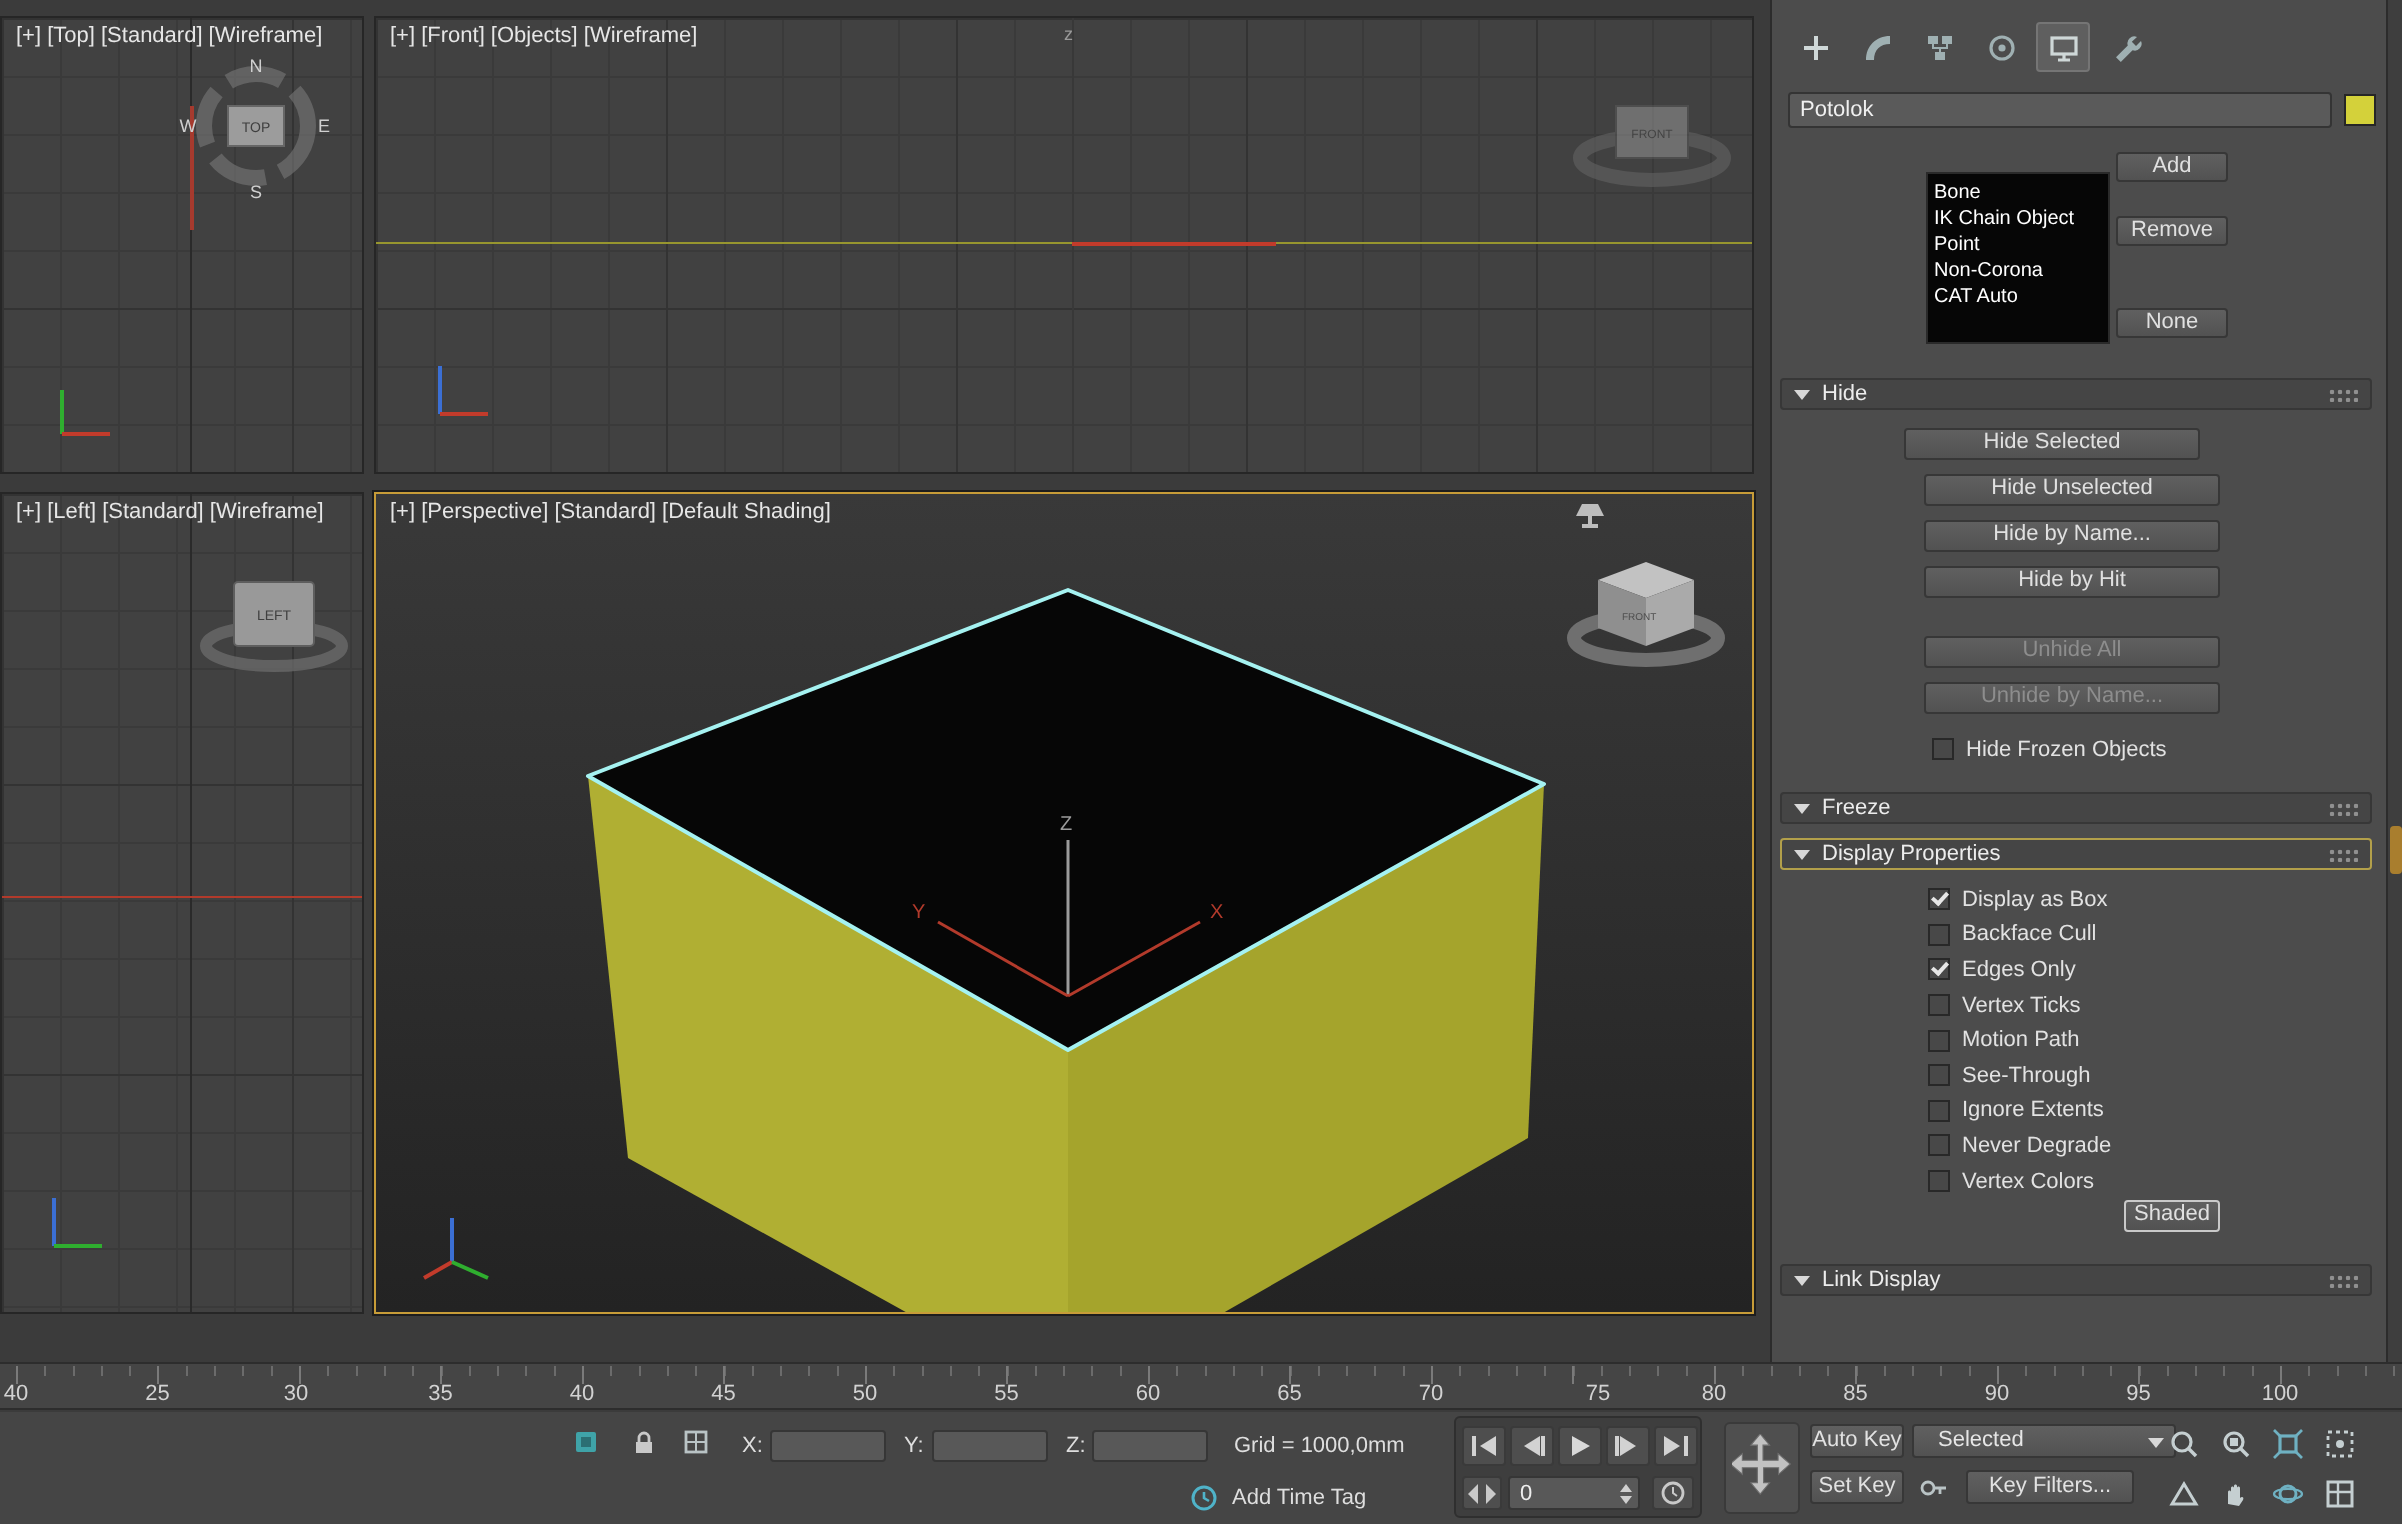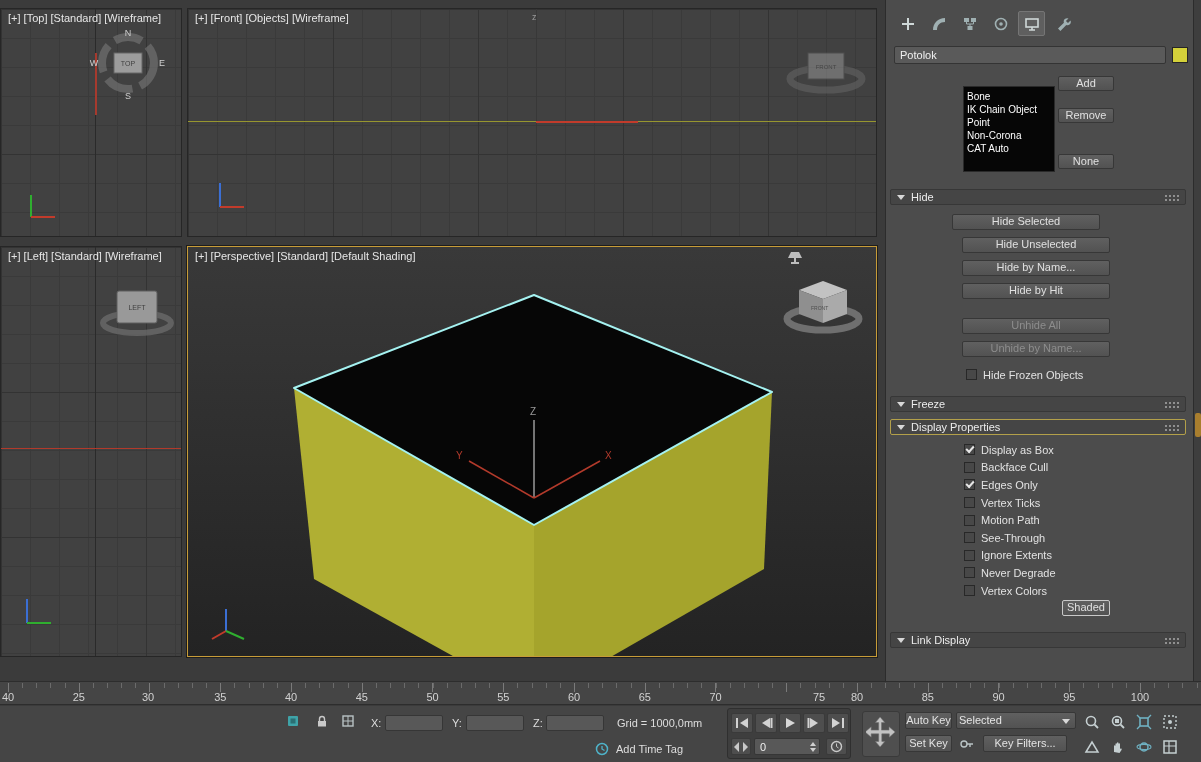--- a/index.html
+++ b/index.html
@@ -64,22 +64,22 @@
 .playcluster{position:absolute;left:727px;top:708px;width:124px;height:51px;background:#3e3e3e;border:1px solid #2f2f2f;border-radius:3px}
 .pbtn{position:absolute;top:4px;width:22px;height:20px;background:#4e4e4e;border:1px solid #3a3a3a;border-radius:2px;
   display:flex;align-items:center;justify-content:center}
 .spin{position:absolute;left:26px;top:29px;width:66px;height:17px;background:#585858;border:1px solid #363636;border-radius:2px;color:#eee;
   display:flex;align-items:center;padding-left:5px}
 .spin .arrows{position:absolute;right:1px;top:0;width:11px;height:15px;display:flex;flex-direction:column;align-items:center;justify-content:center;gap:2px}
 .tri-up{width:0;height:0;border-left:3px solid transparent;border-right:3px solid transparent;border-bottom:4px solid #cfcfcf}
 .tri-dn{width:0;height:0;border-left:3px solid transparent;border-right:3px solid transparent;border-top:4px solid #cfcfcf}
 .sb-btn{position:absolute;height:17px;background:linear-gradient(#606060,#525252);border:1px solid #373737;border-radius:2px;
   color:#e2e2e2;text-align:center;line-height:15px}
-.dropdown{position:absolute;left:956px;top:712px;width:120px;height:17px;background:linear-gradient(#606060,#525252);
-  border:1px solid #373737;border-radius:2px;color:#e6e6e6;line-height:15px;padding-left:2px}
+.dropdown{position:absolute;left:956px;top:712px;width:132px;height:17px;background:linear-gradient(#606060,#525252);
+  border:1px solid #373737;border-radius:2px;color:#e6e6e6;line-height:15px;padding-left:12px}
 .dropdown .dd-arrow{position:absolute;right:5px;top:6px;width:0;height:0;
   border-left:4px solid transparent;border-right:4px solid transparent;border-top:5px solid #d8d8d8}
 .icon-btn{position:absolute;width:24px;height:20px;display:flex;align-items:center;justify-content:center;border-radius:2px}
 </style>
 </head>
 <body>
 
 <div id="app">
 
   <div class="vp" style="left:0;top:8px;width:182px;height:229px">
@@ -310,21 +310,21 @@
       <span class="tl-num" style="left: 78.75px;">25</span>
       <span class="tl-num" style="left: 148px;">30</span>
       <span class="tl-num" style="left: 220.25px;">35</span>
       <span class="tl-num" style="left: 291px;">40</span>
       <span class="tl-num" style="left: 361.75px;">45</span>
       <span class="tl-num" style="left: 432.5px;">50</span>
       <span class="tl-num" style="left: 503.25px;">55</span>
       <span class="tl-num" style="left: 574px;">60</span>
       <span class="tl-num" style="left: 644.75px; text-align: center;">65</span>
       <span class="tl-num" style="left: 715.5px;">70</span>
-      <span class="tl-num" style="left: 819px; text-align: right;">75</span>
+      <span class="tl-num" style="left: 799px; text-align: right;">75</span>
       <span class="tl-num" style="left: 857px;">80</span>
       <span class="tl-num" style="left: 927.75px;">85</span>
       <span class="tl-num" style="left: 998.5px;">90</span>
       <span class="tl-num" style="left: 1069.25px;">95</span>
       <span class="tl-num" style="left: 1140px;">100</span>
     </div>
 
   <div id="statusbar">
 
     <div class="mini-btn" style="left:283px;top:6px">

